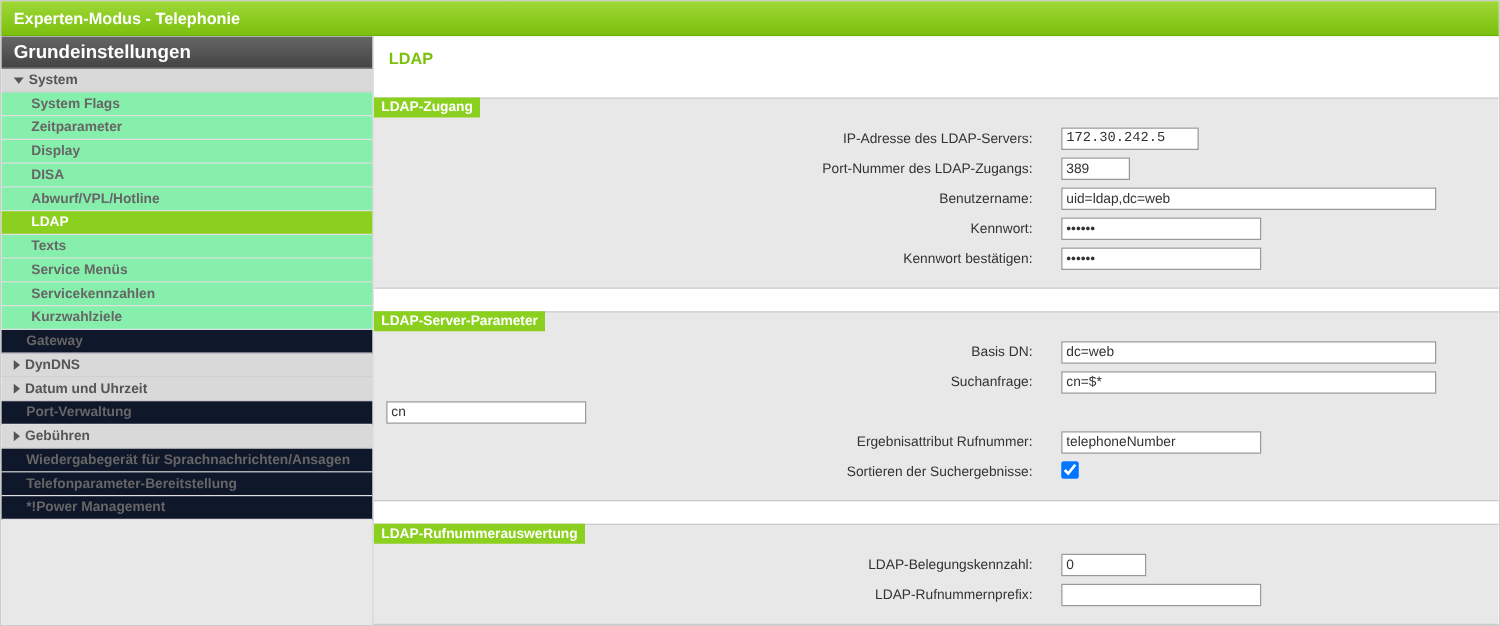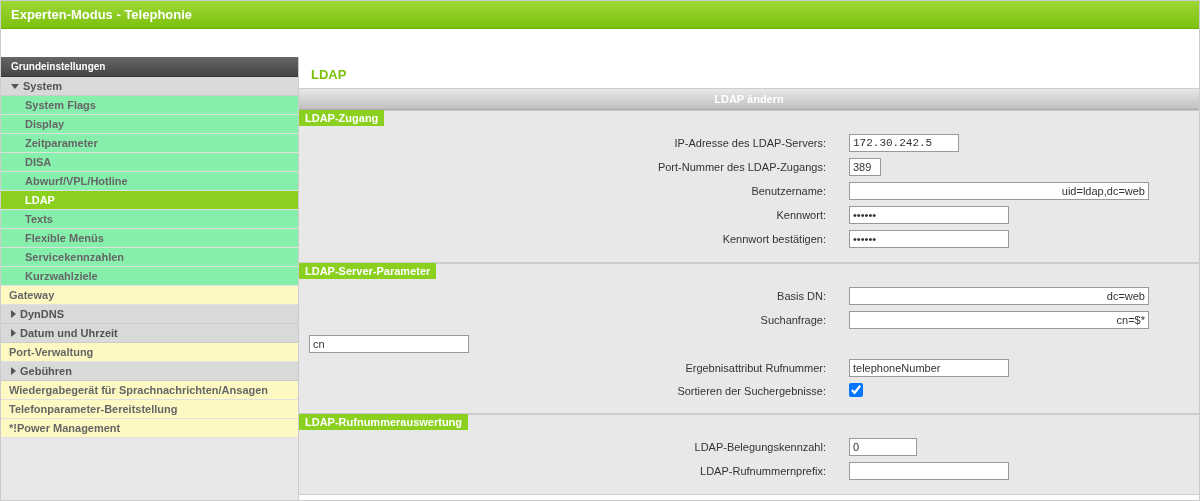--- a/index.html
+++ b/index.html
@@ -8,21 +8,20 @@
     font-size: 11px;
     background: #fff;
     color: #333;
   }
   .container {
     width: 1200px;
     height: 501px;
     border: 1px solid #ccc;
     display: flex;
     flex-direction: column;
-    gap: 28px;
   }
   .header {
     background: linear-gradient(to bottom, #9ed837, #7cc00e);
     color: #fff;
     font-weight: bold;
     font-size: 13px;
     padding: 6px 10px;
     border-bottom: 1px solid #6ab000;
   }
   .main {
@@ -36,21 +35,21 @@
     background: #e8e8e8;
     border-right: 1px solid #ccc;
     overflow-y: auto;
   }
   .side-section-header {
     background: linear-gradient(to bottom, #666, #444);
     color: #fff;
     font-weight: bold;
     padding: 4px 10px;
     border-bottom: 1px solid #333;
-    font-size: 10px;
+    font-size: 15px;
   }
   .side-group {
     background: #d9d9d9;
     padding: 3px 6px 3px 10px;
     border-bottom: 1px solid #ccc;
     color: #555;
     font-weight: bold;
     cursor: pointer;
     display: flex;
     align-items: center;
@@ -75,22 +74,22 @@
   .side-item {
     padding: 3px 6px 3px 24px;
     color: #666;
     font-weight: bold;
     border-bottom: 1px solid #e0e0e0;
     background: #86efac;
     cursor: pointer;
     font-size: 11px;
   }
   .side-item.level1 {
-    padding-left: 8px;
-    background: #fef9c3;
+    padding-left: 20px;
+    background: #0f172a;
   }
   .side-item.active {
     background: #8bcf1f;
     color: #fff;
   }
   
   .content {
     flex: 1;
     overflow-y: auto;
     background: #fff;
@@ -105,20 +104,21 @@
     background: linear-gradient(to bottom, #e8e8e8, #bfbfbf);
     color: #fff;
     text-align: center;
     font-size: 11px;
     font-weight: bold;
     padding: 4px;
     border-top: 1px solid #ccc;
     border-bottom: 1px solid #aaa;
   }
   .section {
+    margin-top: 18px;
     background: #e8e8e8;
     border-top: 1px solid #ccc;
     border-bottom: 1px solid #ccc;
     padding-bottom: 4px;
   }
   .section-label {
     display: inline-block;
     background: #8bcf1f;
     color: #fff;
     font-weight: bold;
@@ -144,22 +144,22 @@
   .form-input input[type=text],
   .form-input input[type=password] {
     font-size: 11px;
     padding: 1px 3px;
     border: 1px solid #999;
     background: #fff;
     color: #333;
     height: 18px;
   }
   .w-ip { width: 110px; font-family: Liberation Mono, monospace; }
-  .w-port { width: 32px; }
-  .w-long { width: 300px; text-align: right; }
+  .w-port { width: 55px; }
+  .w-long { width: 300px; }
   .w-med { width: 160px; }
   .w-short { width: 68px; }
   .form-input input[type=checkbox] {
     width: 14px; height: 14px;
   }
 </style>
 </head>
 <body>
 
 <div class="container">
@@ -171,27 +171,27 @@
 
     <div class="sidebar">
       <div class="side-section-header">Grundeinstellungen</div>
 
       <div class="side-group">
         <span class="tri tri-down"></span>
         <span>System</span>
       </div>
       <div id="system-items">
           <div class="side-item">System Flags</div>
+          <div class="side-item">Zeitparameter</div>
           <div class="side-item">Display</div>
-          <div class="side-item">Zeitparameter</div>
           <div class="side-item">DISA</div>
           <div class="side-item">Abwurf/VPL/Hotline</div>
           <div class="side-item active">LDAP</div>
           <div class="side-item">Texts</div>
-          <div class="side-item">Flexible Menüs</div>
+          <div class="side-item">Service Menüs</div>
           <div class="side-item">Servicekennzahlen</div>
           <div class="side-item">Kurzwahlziele</div>
         </div>
 
       <div class="side-item level1">Gateway</div>
 
       <div class="side-group">
         <span class="tri tri-right"></span>
         <span>DynDNS</span>
       </div>
@@ -210,21 +210,20 @@
 
       <div id="tail-items">
           <div class="side-item level1">Wiedergabegerät für Sprachnachrichten/Ansagen</div>
           <div class="side-item level1">Telefonparameter-Bereitstellung</div>
           <div class="side-item level1">*!Power Management</div>
         </div>
     </div>
 
     <div class="content">
       <div class="content-title">LDAP</div>
-      <div class="subheader-bar">LDAP ändern</div>
 
       <div class="section">
         <span class="section-label">LDAP-Zugang</span>
         <div class="form-rows">
           <div class="form-row">
             <div class="form-label">IP-Adresse des LDAP-Servers:</div>
             <div class="form-input"><input type="text" class="w-ip" value="172.30.242.5" style=""></div>
           </div>
           <div class="form-row">
             <div class="form-label">Port-Nummer des LDAP-Zugangs:</div>

